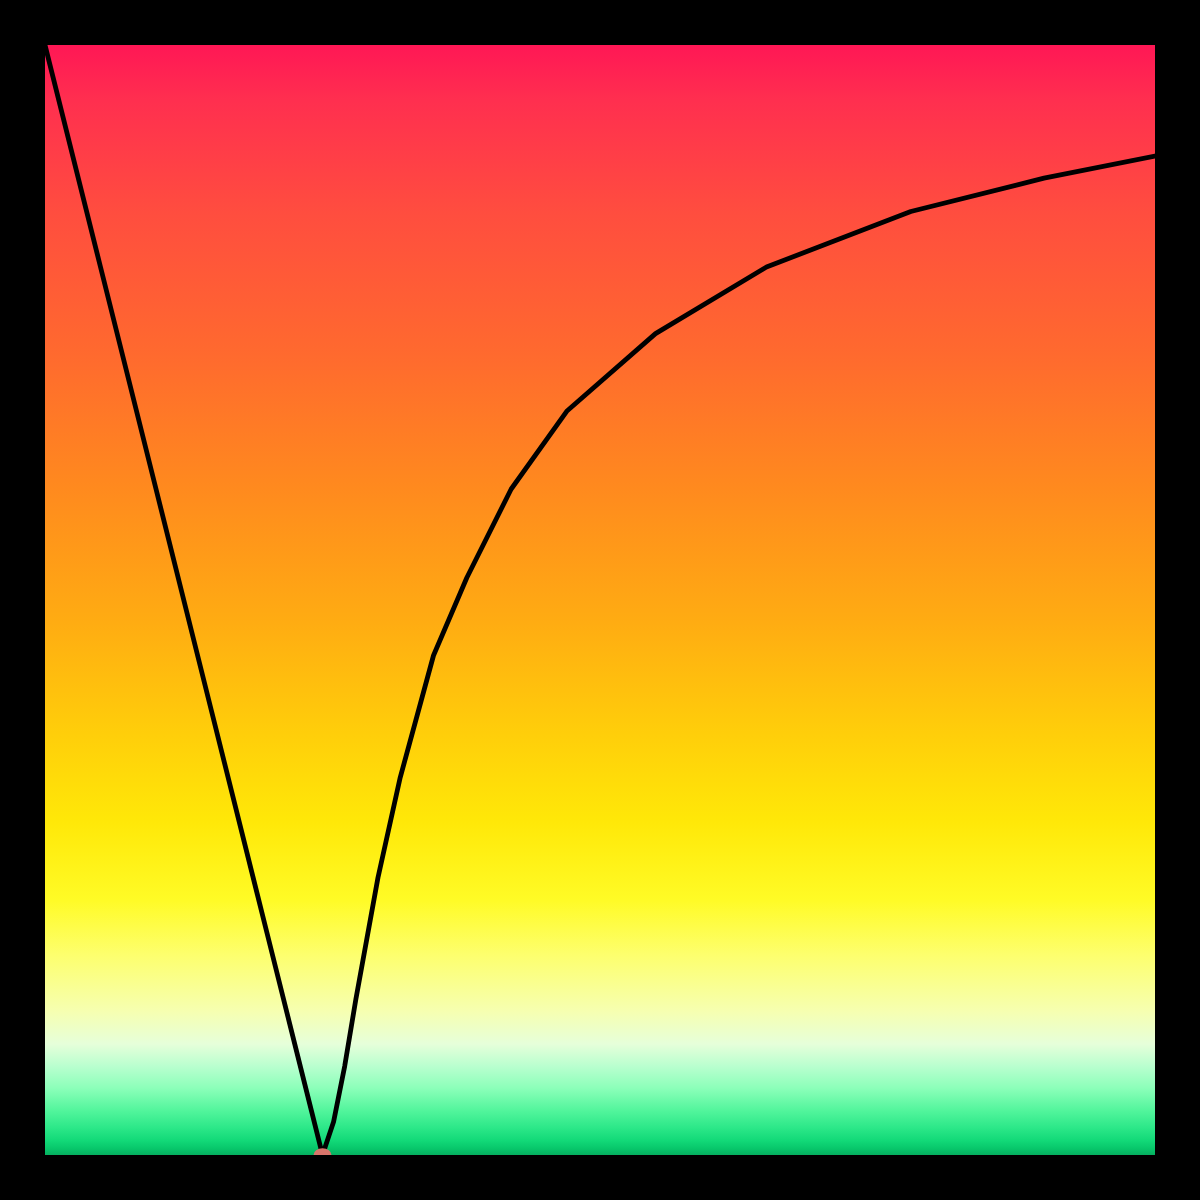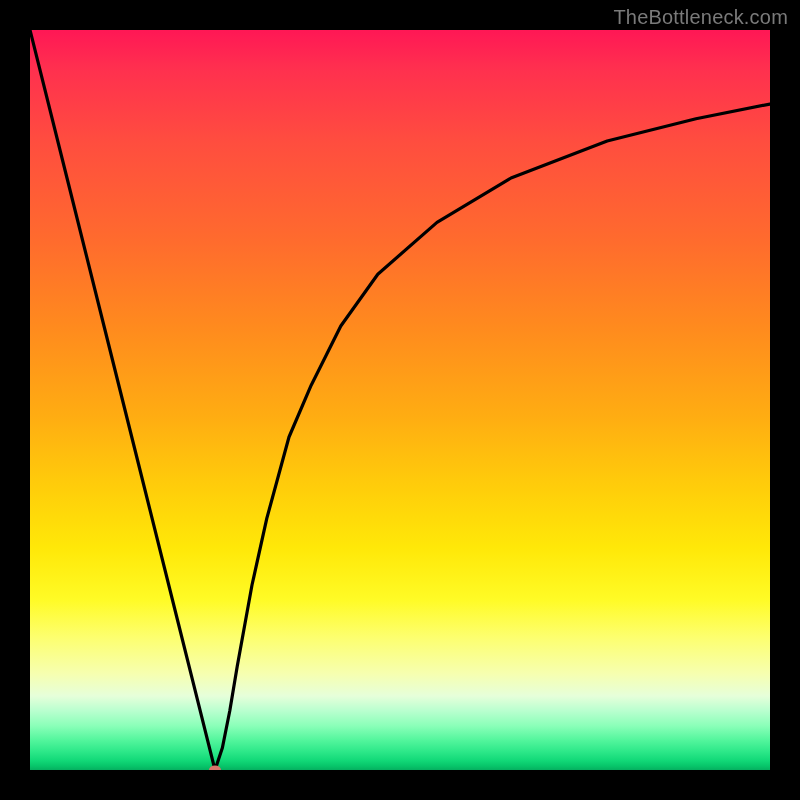--- a/index.html
+++ b/index.html
@@ -76,21 +76,20 @@
     right: 12px;
     color: #7a7a7a;
     font-size: 20px;
     letter-spacing: 0.2px;
   }
 </style>
 </head>
 <body>
 
 <div class="outer">
-  <div class="attribution">TheBottleneck.com</div>
 
   <div class="plot-area">
     <div class="bg-gradient"></div>
 
     <svg class="curve" viewBox="0 0 740 740" preserveAspectRatio="none">
       <path id="curve-path" fill="none" stroke="#000" stroke-width="3.2" stroke-linecap="round" stroke-linejoin="round" d="M0.00 0.00 L37.00 148.00 L74.00 296.00 L111.00 444.00 L148.00 592.00 L162.80 651.20 L177.60 710.40 L185.00 740.00 L192.40 717.80 L199.80 680.80 L207.20 636.40 L222.00 555.00 L236.80 488.40 L259.00 407.00 L281.20 355.20 L310.80 296.00 L347.80 244.20 L407.00 192.40 L481.00 148.00 L577.20 111.00 L666.00 88.80 L740.00 74.00"></path>
     </svg>
 
     <div id="marker" class="marker" style="left: 185px; top: 740px;"></div>
   </div>

